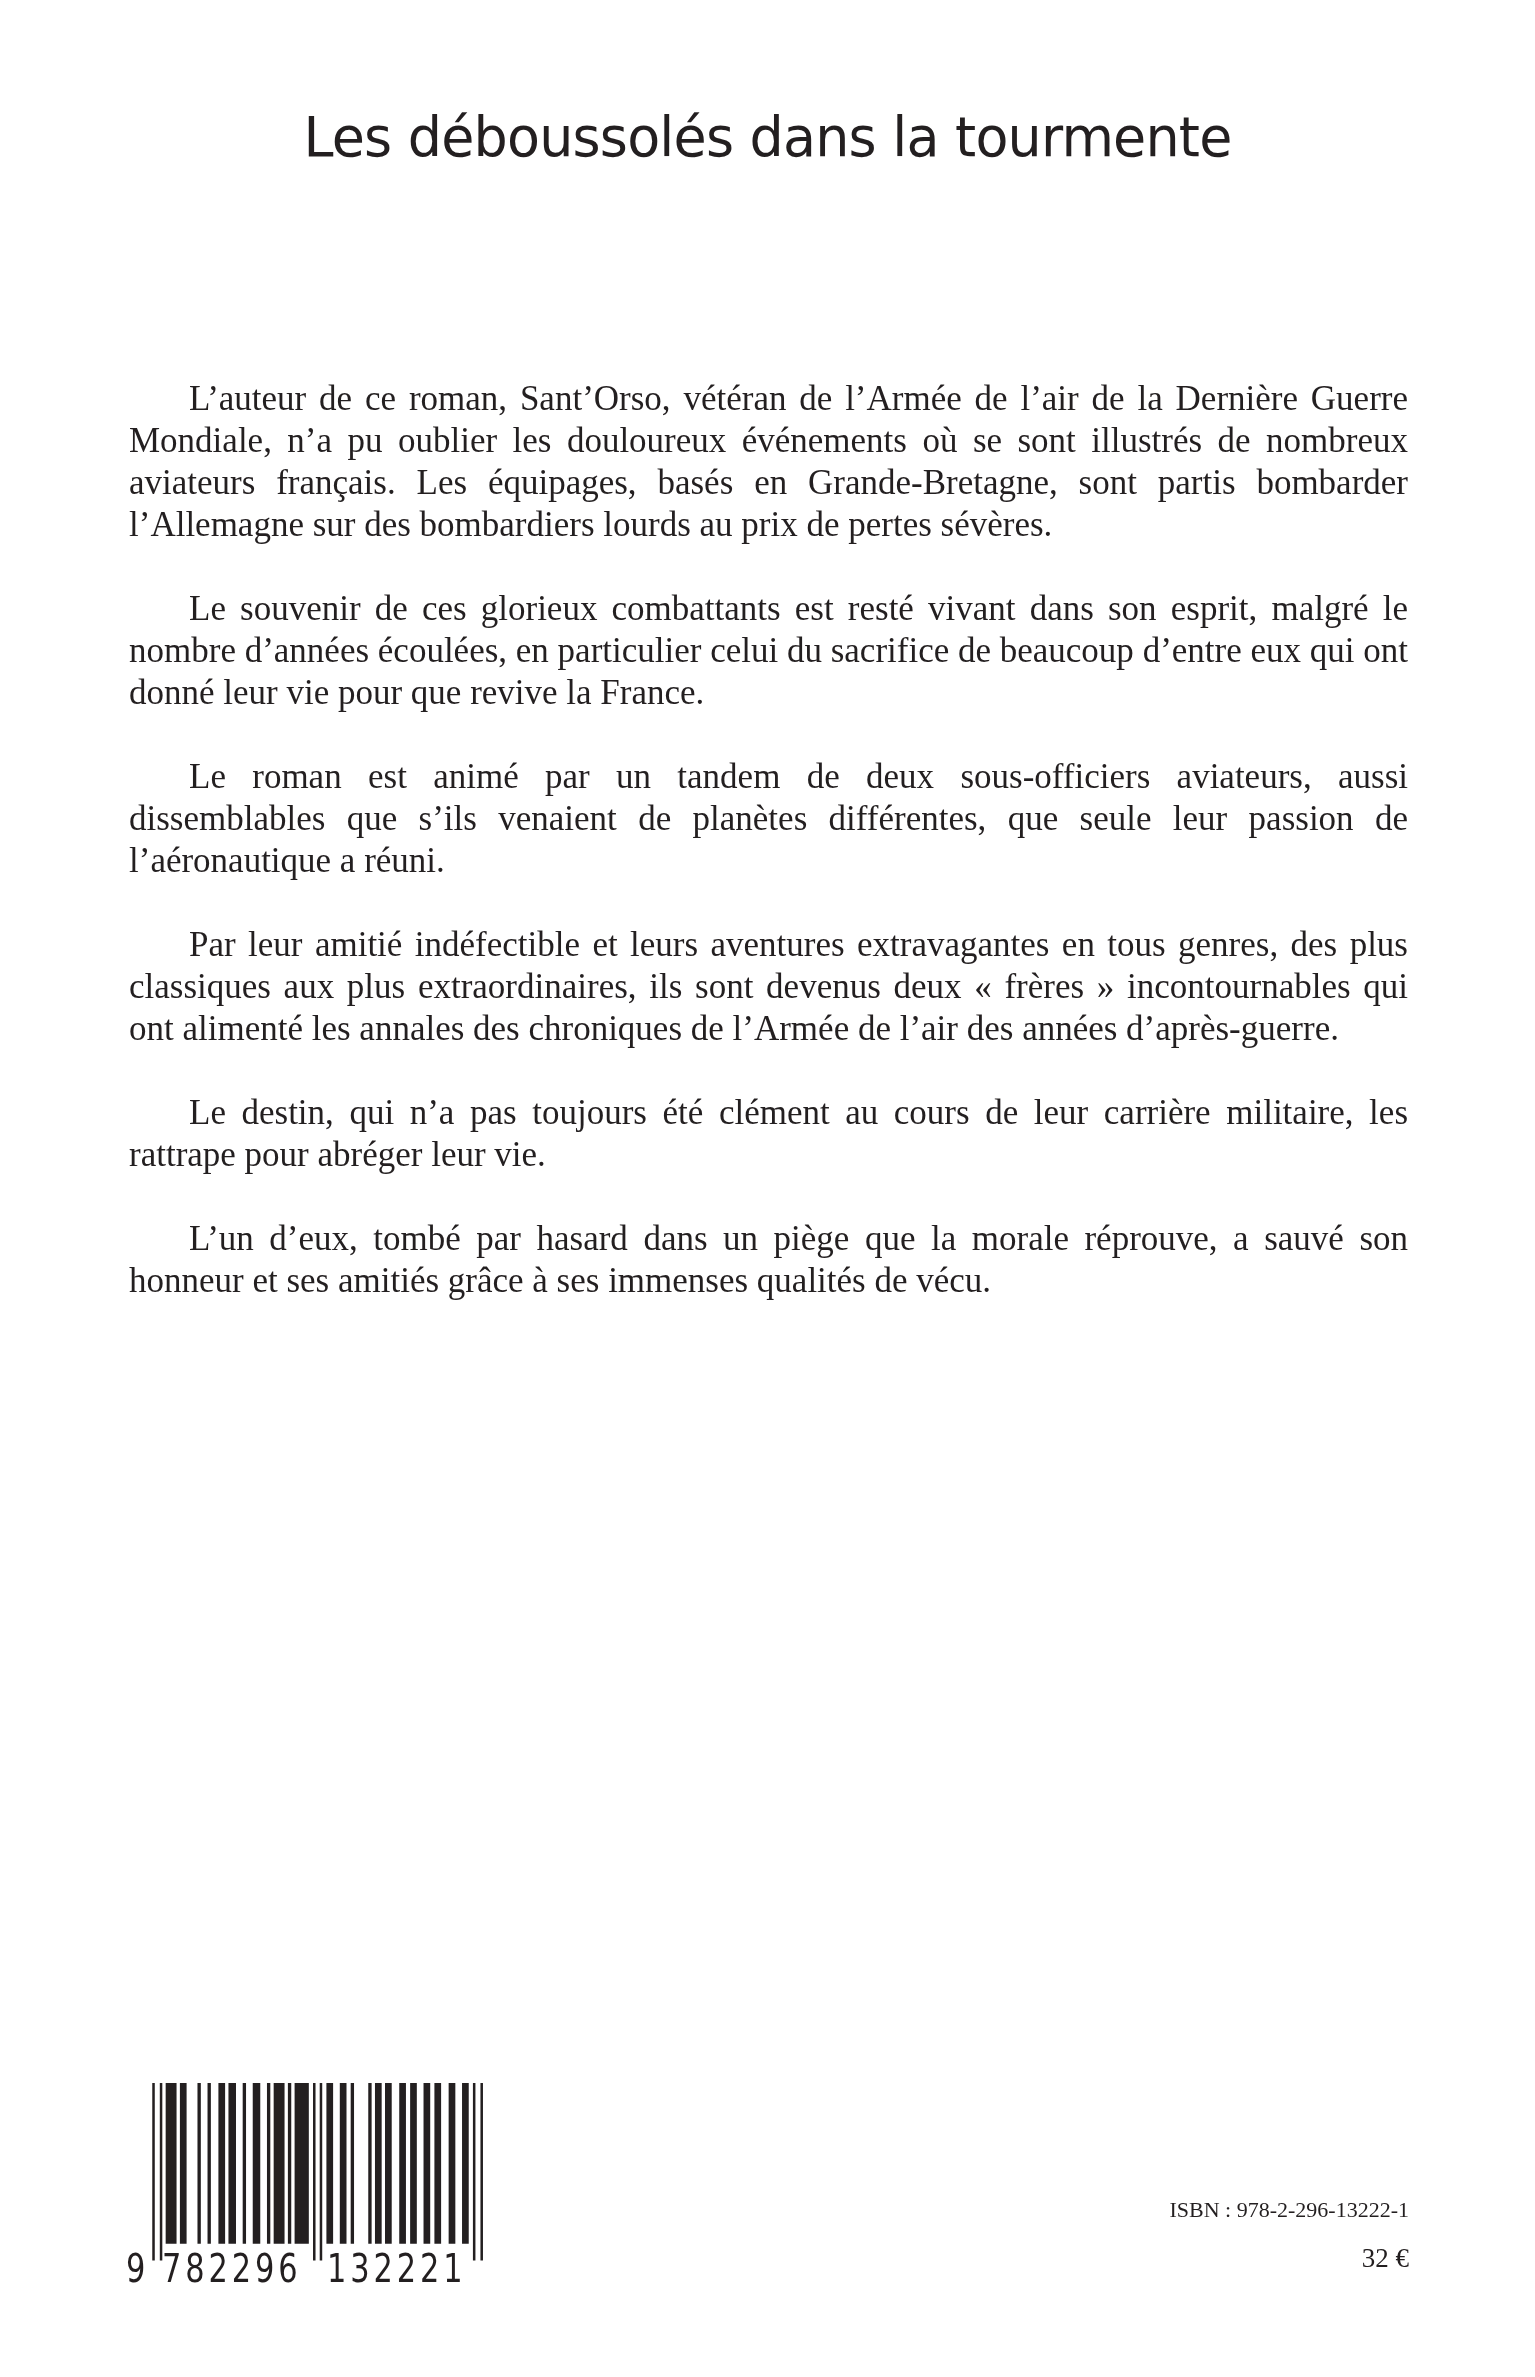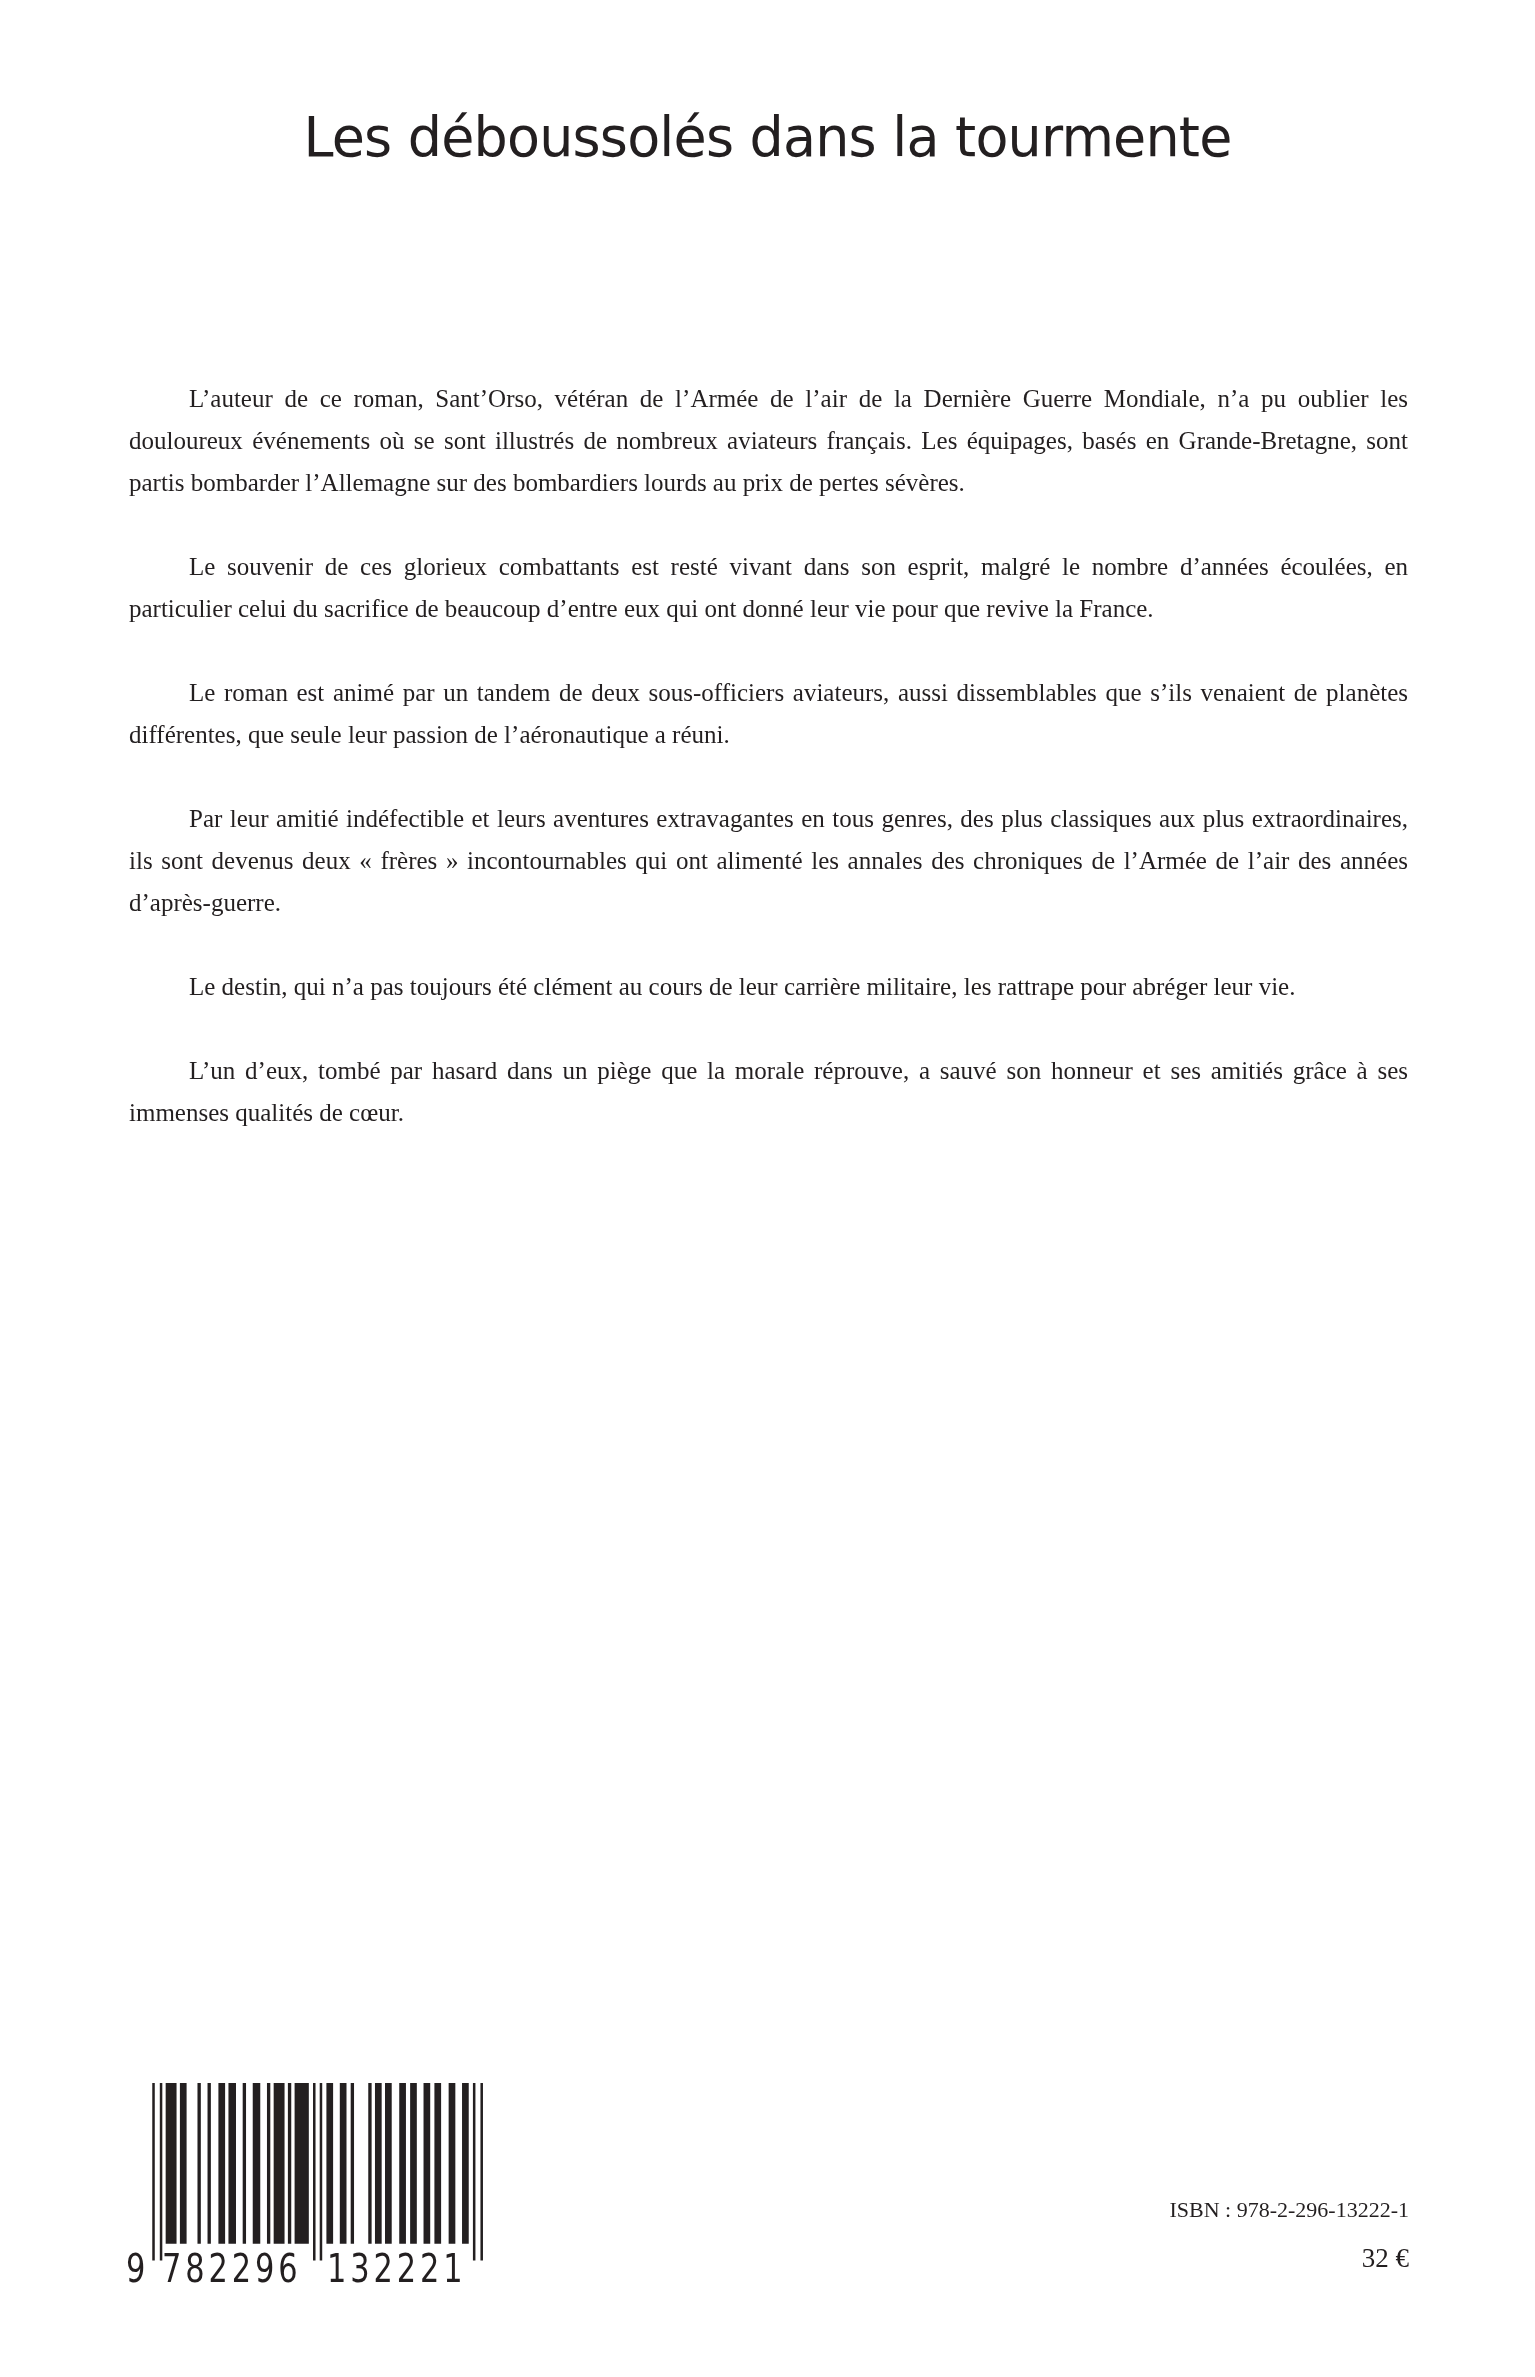--- a/index.html
+++ b/index.html
@@ -26,21 +26,21 @@
       line-height: 76px;
       color: #231f20;
       transform: scaleX(0.98);
     }
     .body-text {
       position: absolute;
       left: 129px;
       top: 378px;
       width: 1279px;
       font-family: "Liberation Serif", serif;
-      font-size: 25px;
+      font-size: 35px;
       line-height: 42px;
       color: #231f20;
     }
     .body-text p {
       margin: 0 0 42px 0;
       text-indent: 60px;
       text-align: justify;
       text-align-last: left;
     }
     .barcode {
@@ -90,21 +90,21 @@
 <body>
 
 <div class="title">Les déboussolés dans la tourmente</div>
 
 <div class="body-text">
   <p>L’auteur de ce roman, Sant’Orso, vétéran de l’Armée de l’air de la Dernière Guerre Mondiale, n’a pu oublier les douloureux événements où se sont illustrés de nombreux aviateurs français. Les équipages, basés en Grande-Bretagne, sont partis bombarder l’Allemagne sur des bombardiers lourds au prix de pertes sévères.</p>
   <p>Le souvenir de ces glorieux combattants est resté vivant dans son esprit, malgré le nombre d’années écoulées, en particulier celui du sacrifice de beaucoup d’entre eux qui ont donné leur vie pour que revive la France.</p>
   <p>Le roman est animé par un tandem de deux sous-officiers aviateurs, aussi dissemblables que s’ils venaient de planètes différentes, que seule leur passion de l’aéronautique a réuni.</p>
   <p>Par leur amitié indéfectible et leurs aventures extravagantes en tous genres, des plus classiques aux plus extraordinaires, ils sont devenus deux « frères » incontournables qui ont alimenté les annales des chroniques de l’Armée de l’air des années d’après-guerre.</p>
   <p>Le destin, qui n’a pas toujours été clément au cours de leur carrière militaire, les rattrape pour abréger leur vie.</p>
-  <p>L’un d’eux, tombé par hasard dans un piège que la morale réprouve, a sauvé son honneur et ses amitiés grâce à ses immenses qualités de cœur.</p>
+  <p>L’un d’eux, tombé par hasard dans un piège que la morale réprouve, a sauvé son honneur et ses amitiés grâce à ses immenses qualités de vécu.</p>
 </div>
 
 <div class="barcode">
   <svg width="369" height="180" viewBox="0 0 440 215" xmlns="http://www.w3.org/2000/svg" fill="#231f20">
 
     <rect x="31" y="0" width="3" height="212"></rect>
     <rect x="40" y="0" width="3" height="212"></rect>
 
     <rect x="47" y="0" width="13" height="192"></rect>
     <rect x="64" y="0" width="8" height="192"></rect>

